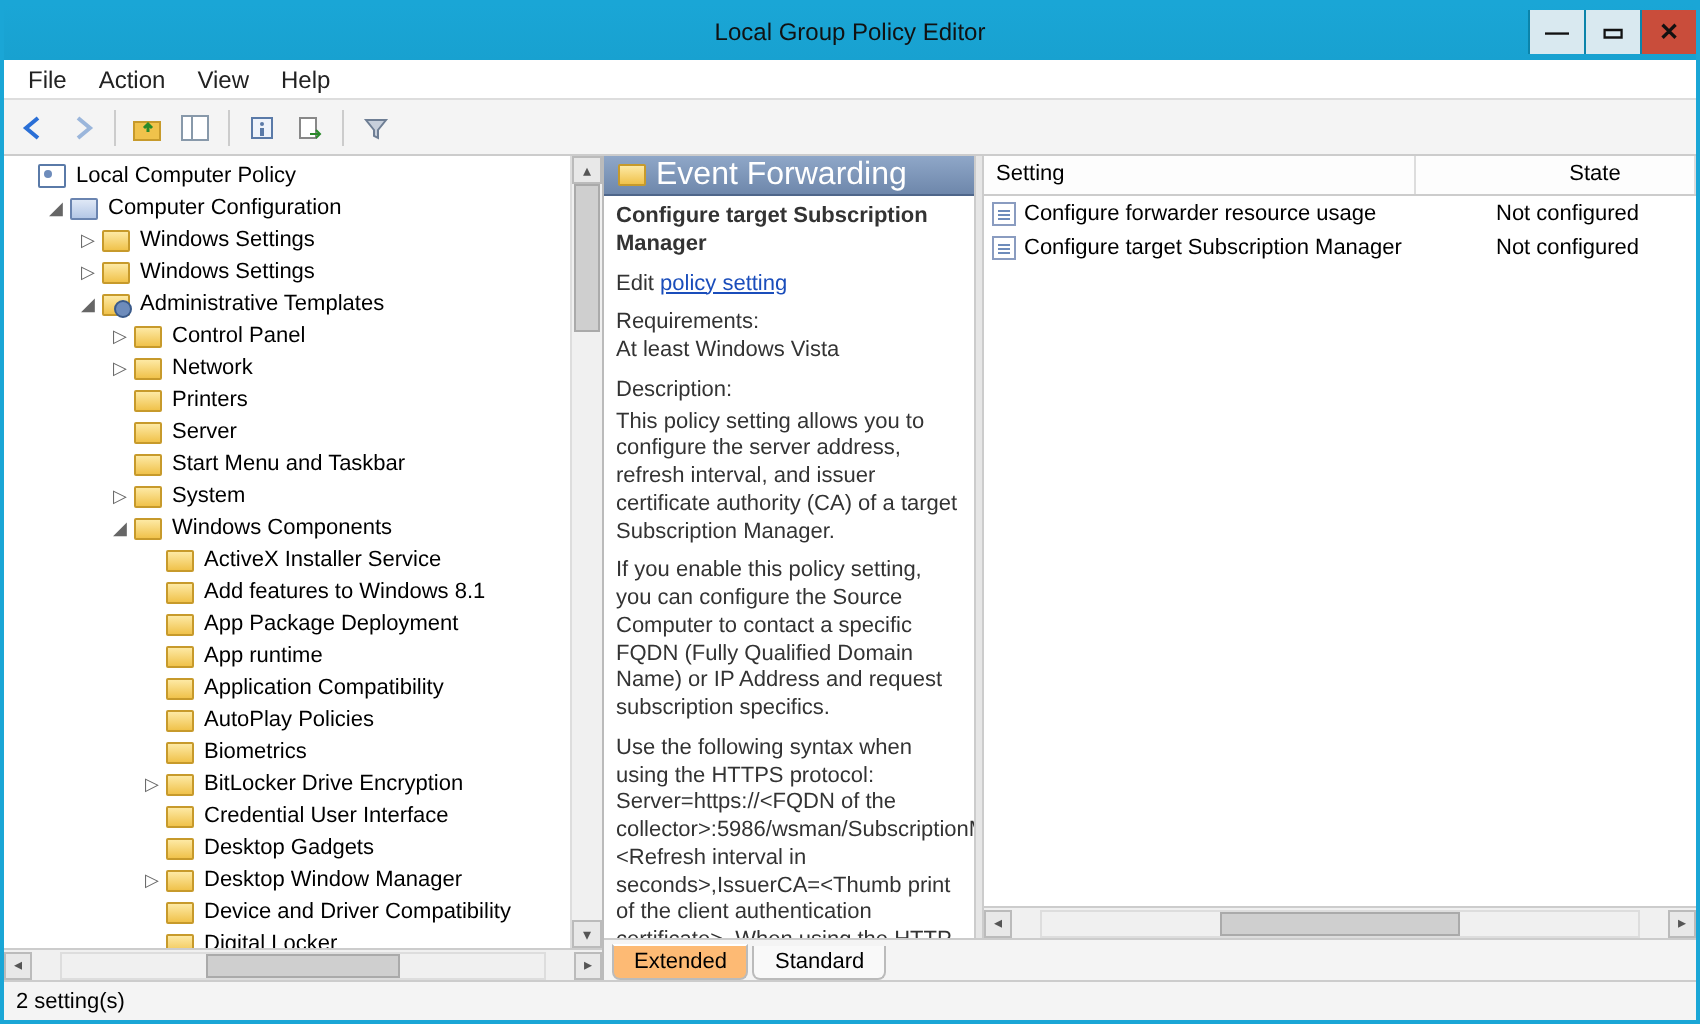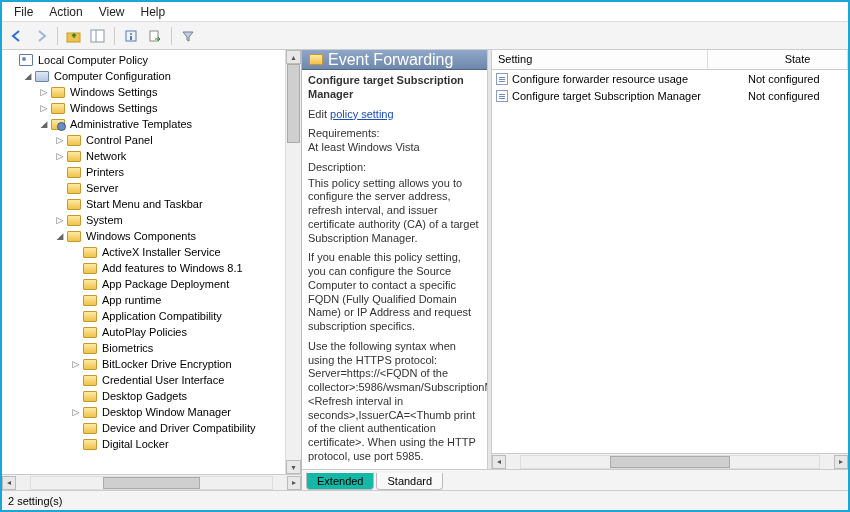--- a/index.html
+++ b/index.html
@@ -50,37 +50,45 @@
   .list-body { flex:1; overflow:auto; }
   .list-row { display:flex; height:17px; align-items:center; padding-left:2px; font-size:11px;}
   .list-row .ricon { width:16px; display:flex; align-items:center; justify-content:center;}
   .policy-icon { width:12px; height:12px; background:#fff; border:1px solid #8a9cc0; position:relative;}
   .policy-icon::before{content:"";position:absolute;left:2px;top:3px;width:6px;height:1px;background:#6e8cbb;box-shadow:0 2px 0 #6e8cbb,0 4px 0 #6e8cbb;}
   .list-row .txt { flex:1; padding-left:2px;}
   .list-row .state { width:100px; }
   .list-hscroll { height:16px; border-top:1px solid #ccc; background:#f0f0f0; display:flex; align-items:center;}
   .tab-strip { height:20px; display:flex; align-items:flex-end; padding-left:4px; background:#f4f4f4;}
   .tab { border:1px solid #bbb; border-top:none; border-bottom-left-radius:4px; border-bottom-right-radius:4px; padding:2px 10px; margin-right:2px; background:#f9f9f9; font-size:11px; position:relative; top:0;}
-  .tab.active { background:#14b8a6; border-top:1px solid #fff;}
+  .tab.active { background:#fdba74; border-top:1px solid #fff;}
   .statusbar { height:20px; border-top:1px solid #ccc; background:#f4f4f4; display:flex; align-items:center; padding:0 6px; font-size:11px;}
   .hscroll-track{flex:1;height:14px;background:#f0f0f0;border:1px solid #ddd;position:relative;margin:0 14px;}
   .hscroll-thumb{position:absolute;left:30%;top:0;width:40%;height:100%;background:#cfcfcf;border:1px solid #aaa;}
   .hscroll-btn{width:14px;height:14px;background:#e8e8e8;border:1px solid #bbb;display:flex;align-items:center;justify-content:center;font-size:8px;color:#555;}
   .vscroll { width:16px; background:#f0f0f0; border-left:1px solid #ddd; display:flex; flex-direction:column;}
   .vscroll .vscroll-btn{height:14px;background:#e8e8e8;border:1px solid #bbb;display:flex;align-items:center;justify-content:center;font-size:8px;color:#555;}
   .vscroll .vscroll-track{flex:1;position:relative;}
   .vscroll .vscroll-thumb{position:absolute;top:0;left:1px;right:1px;height:20%;background:#cfcfcf;border:1px solid #aaa;}
   .tree-wrap{display:flex;flex:1;min-height:0;}
   svg { display:block; }
 </style>
 </head>
 <body>
 
 <div class="window">
 
+  <div class="titlebar">
+    <span class="title">Local Group Policy Editor</span>
+    <div class="win-controls">
+      <div class="win-btn">—</div>
+      <div class="win-btn">▭</div>
+      <div class="win-btn close">✕</div>
+    </div>
+  </div>
 
   <div class="menubar">
     <span>File</span>
     <span>Action</span>
     <span>View</span>
     <span>Help</span>
   </div>
 
   <div class="toolbar">
     <div class="tb-btn">

